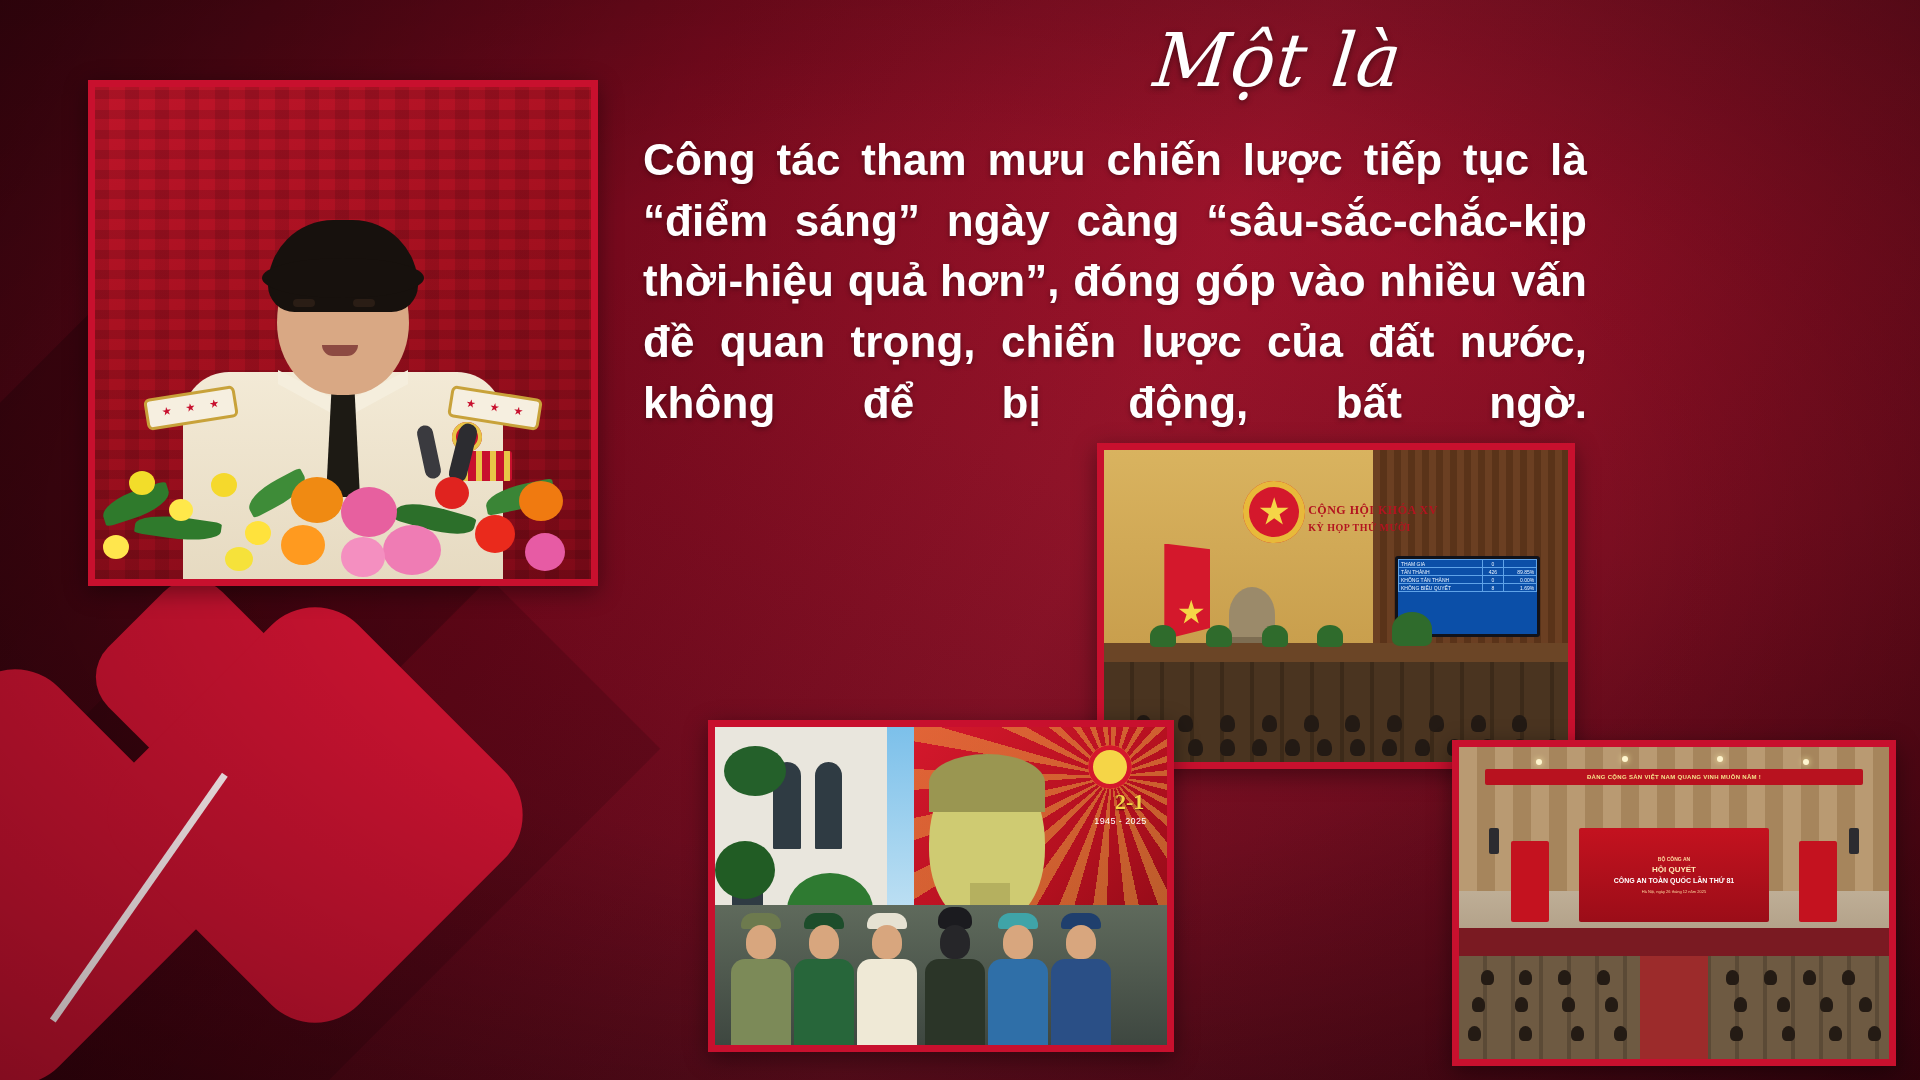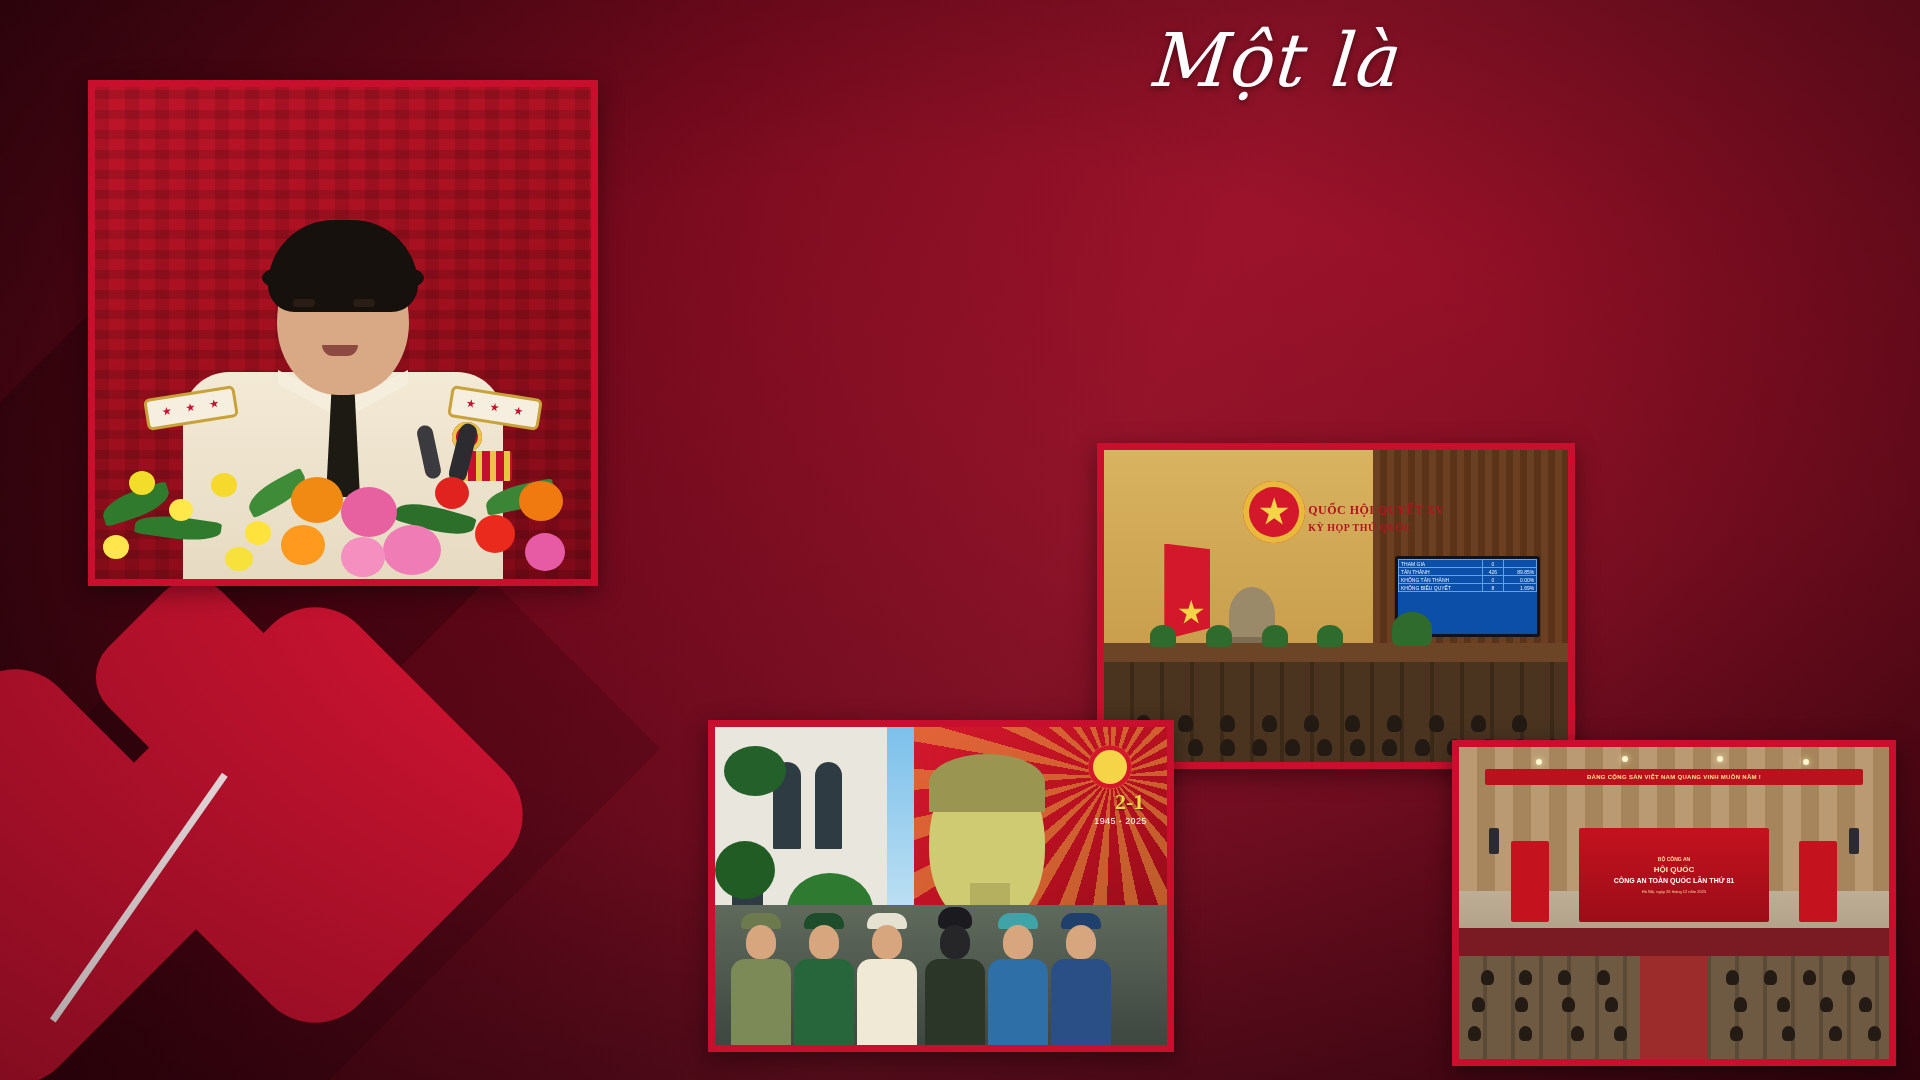--- a/index.html
+++ b/index.html
@@ -227,20 +227,21 @@
   <div class="band band-a"></div>
   <div class="band band-b"></div>
   <div class="diamond-edge"></div>
   <div class="diamond diamond-small"></div>
   <div class="diamond diamond-large"></div>
   <div class="swoosh"></div>
   <div class="bg-vignette"></div>
 
   <div class="script-title">Một là</div>
 
+  <div class="body-text">Công tác tham mưu chiến lược tiếp tục là “điểm sáng” ngày càng “sâu-sắc-chắc-kịp thời-hiệu quả hơn”, đóng góp vào nhiều vấn đề quan trọng, chiến lược của đất nước, không để bị động, bất ngờ.</div>
 
   <div class="photo p-portrait">
     <div class="inner">
       <div class="pt-bg"></div>
       <div class="pt-body"></div>
       <div class="pt-collar"></div>
       <div class="pt-tie"></div>
       <div class="pt-shoulder l">
         <span class="pt-star" style="left:14px"></span>
           <span class="pt-star" style="left:38px"></span>
@@ -283,22 +284,22 @@
         <span class="fl" style="left:8px;top:84px;width:26px;height:24px;background:#ffe64d"></span>
       </div>
     </div>
   </div>
 
   <div class="photo p-assembly">
     <div class="inner">
       <div class="as-wall"></div>
       <div class="as-wood"></div>
       <div class="as-emblem"></div>
-      <div class="as-banner1">QUỐC HỘI QUYẾT XV</div>
-      <div class="as-banner2">KỲ HỌP THỨ QUỐC</div>
+      <div class="as-banner1">CỘNG HỘI KHÓA XV</div>
+      <div class="as-banner2">KỲ HỌP THỨ MƯỜI</div>
       <div class="as-flag"></div>
       <div class="as-flagstar"></div>
       <div class="as-bust"></div>
       <div class="as-plinth"></div>
 
       <div class="as-screen">
         <table>
           <tbody>
               <tr>
             <td>THAM GIA</td>
@@ -426,21 +427,21 @@
 
       <div class="ch-banner">
         <span>ĐẢNG CỘNG SẢN VIỆT NAM QUANG VINH MUÔN NĂM !</span>
       </div>
 
       <div class="ch-side" style="left:12%"></div>
       <div class="ch-side" style="right:12%"></div>
 
       <div class="ch-backdrop">
         <span class="l1">BỘ CÔNG AN</span>
-        <span class="l2">HỘI QUỐC</span>
+        <span class="l2">HỘI QUYẾT</span>
         <span class="l3">CÔNG AN TOÀN QUỐC LẦN THỨ 81</span>
         <span class="l4">Hà Nội, ngày 26 tháng 12 năm 2025</span>
       </div>
 
       <span class="ch-speaker" style="left:7%;top:26%"></span>
       <span class="ch-speaker" style="right:7%;top:26%"></span>
 
       <div class="ch-stage"></div>
       <div class="ch-seats">
         <span class="ch-head" style="left:5%;top:14%"></span>

